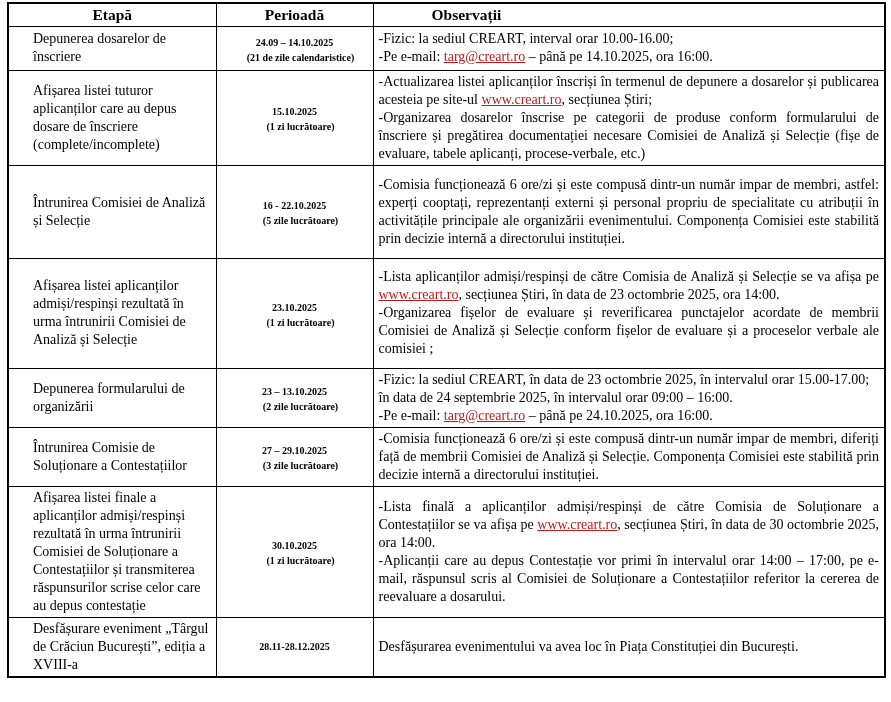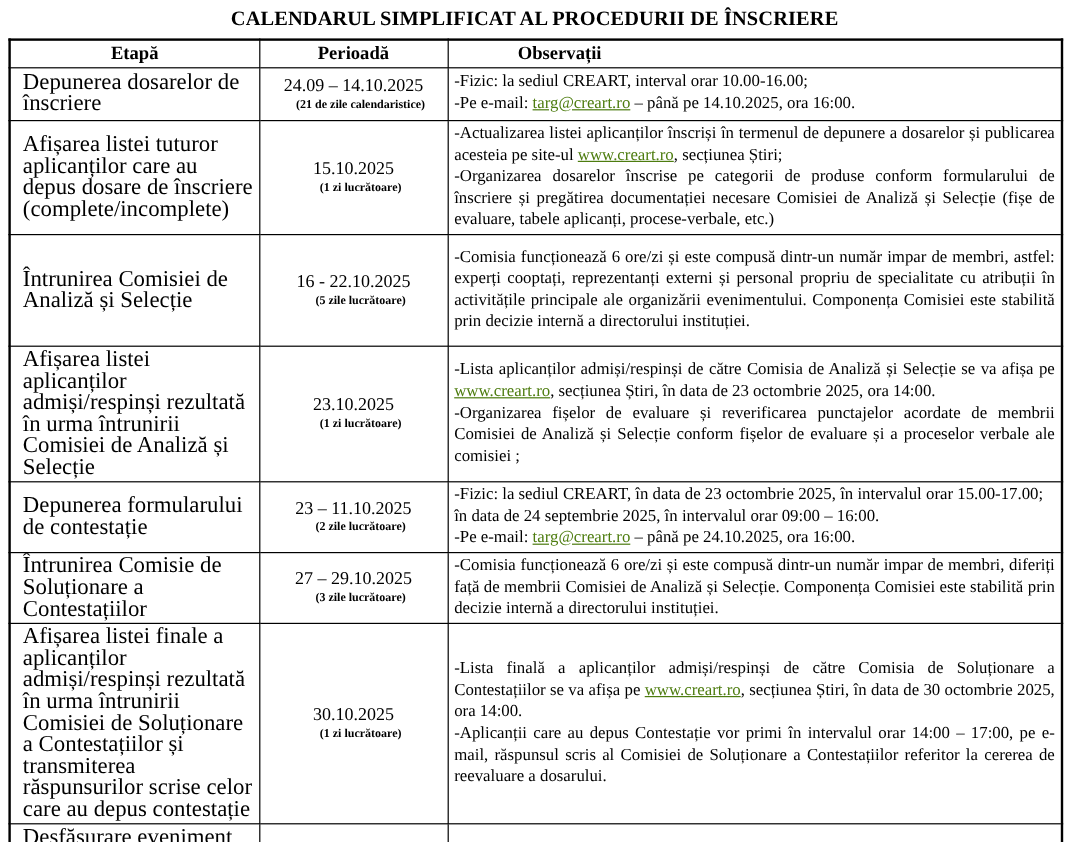--- a/index.html
+++ b/index.html
@@ -56,61 +56,60 @@
   }
   tbody tr:nth-child(1) { height: 44px; }
   tbody tr:nth-child(2) { height: 95px; }
   tbody tr:nth-child(3) { height: 93px; }
   tbody tr:nth-child(4) { height: 110px; margin-top: 23px; }
   tbody tr:nth-child(5) { height: 55px; }
   tbody tr:nth-child(6) { height: 54px; margin-left: 20px; }
   tbody tr:nth-child(7) { height: 131px; }
   tbody tr:nth-child(8) { height: 54px; }
   td.stage {
-    font-size: 19px;
+    font-size: 14px;
     line-height: 18px;
-    padding: 2px 4px 2px 10px;
+    padding: 2px 4px 2px 24px;
   }
   td.period {
     text-align: center;
     padding: 1px 2px;
   }
   .period-main {
-    font-weight: normal;
-    font-size: 15px;
+    font-weight: bold;
+    font-size: 10px;
     line-height: 19px;
   }
   .period-sub {
     font-weight: bold;
     font-size: 10px;
     line-height: 12px;
     padding-left: 12px;
   }
   td.obs {
     font-size: 14px;
     line-height: 18px;
     padding: 2px 5px 2px 5px;
   }
   td.obs p { margin: 0; }
   tbody tr:nth-child(2) td.obs p,
   tbody tr:nth-child(3) td.obs p,
   tbody tr:nth-child(4) td.obs p,
   tbody tr:nth-child(6) td.obs p,
   tbody tr:nth-child(7) td.obs p { text-align: justify; }
   a.doc-link {
-    color: #4d7c0f;
+    color: #b91c1c;
     text-decoration: underline;
     cursor: pointer;
   }
 </style>
 </head>
 <body>
 
 <div class="page">
-  <div class="doc-title">CALENDARUL SIMPLIFICAT AL PROCEDURII DE ÎNSCRIERE</div>
 
   <table class="calendar">
     <colgroup>
       <col class="c-stage">
       <col class="c-period">
       <col class="c-obs">
     </colgroup>
     <thead>
       <tr>
         <th>Etapă</th>
@@ -156,23 +155,23 @@
           <td class="period">
             <div class="period-main">23.10.2025</div>
             <div class="period-sub">(1 zi lucrătoare)</div>
           </td>
           <td class="obs">
             <p><span>-Lista aplicanților admiși/respinși de către Comisia de Analiză și Selecție se va afișa pe </span><a class="doc-link" href="#">www.creart.ro</a><span>, secțiunea Știri, în data de 23 octombrie 2025, ora 14:00.</span></p>
             <p><span>-Organizarea fișelor de evaluare și reverificarea punctajelor acordate de membrii Comisiei de Analiză și Selecție conform fișelor de evaluare și a proceselor verbale ale comisiei ;</span></p>
           </td>
         </tr>
         <tr>
-          <td class="stage">Depunerea formularului de contestație</td>
-          <td class="period">
-            <div class="period-main">23 – 11.10.2025</div>
+          <td class="stage">Depunerea formularului de organizării</td>
+          <td class="period">
+            <div class="period-main">23 – 13.10.2025</div>
             <div class="period-sub">(2 zile lucrătoare)</div>
           </td>
           <td class="obs">
             <p><span>-Fizic: la sediul CREART, în data de 23 octombrie 2025, în intervalul orar 15.00-17.00; în data de 24 septembrie 2025, în intervalul orar 09:00 – 16:00.</span></p>
             <p><span>-Pe e-mail: </span><a class="doc-link" href="#">targ@creart.ro</a><span> – până pe 24.10.2025, ora 16:00.</span></p>
           </td>
         </tr>
         <tr>
           <td class="stage">Întrunirea Comisie de Soluționare a Contestațiilor</td>
           <td class="period">

